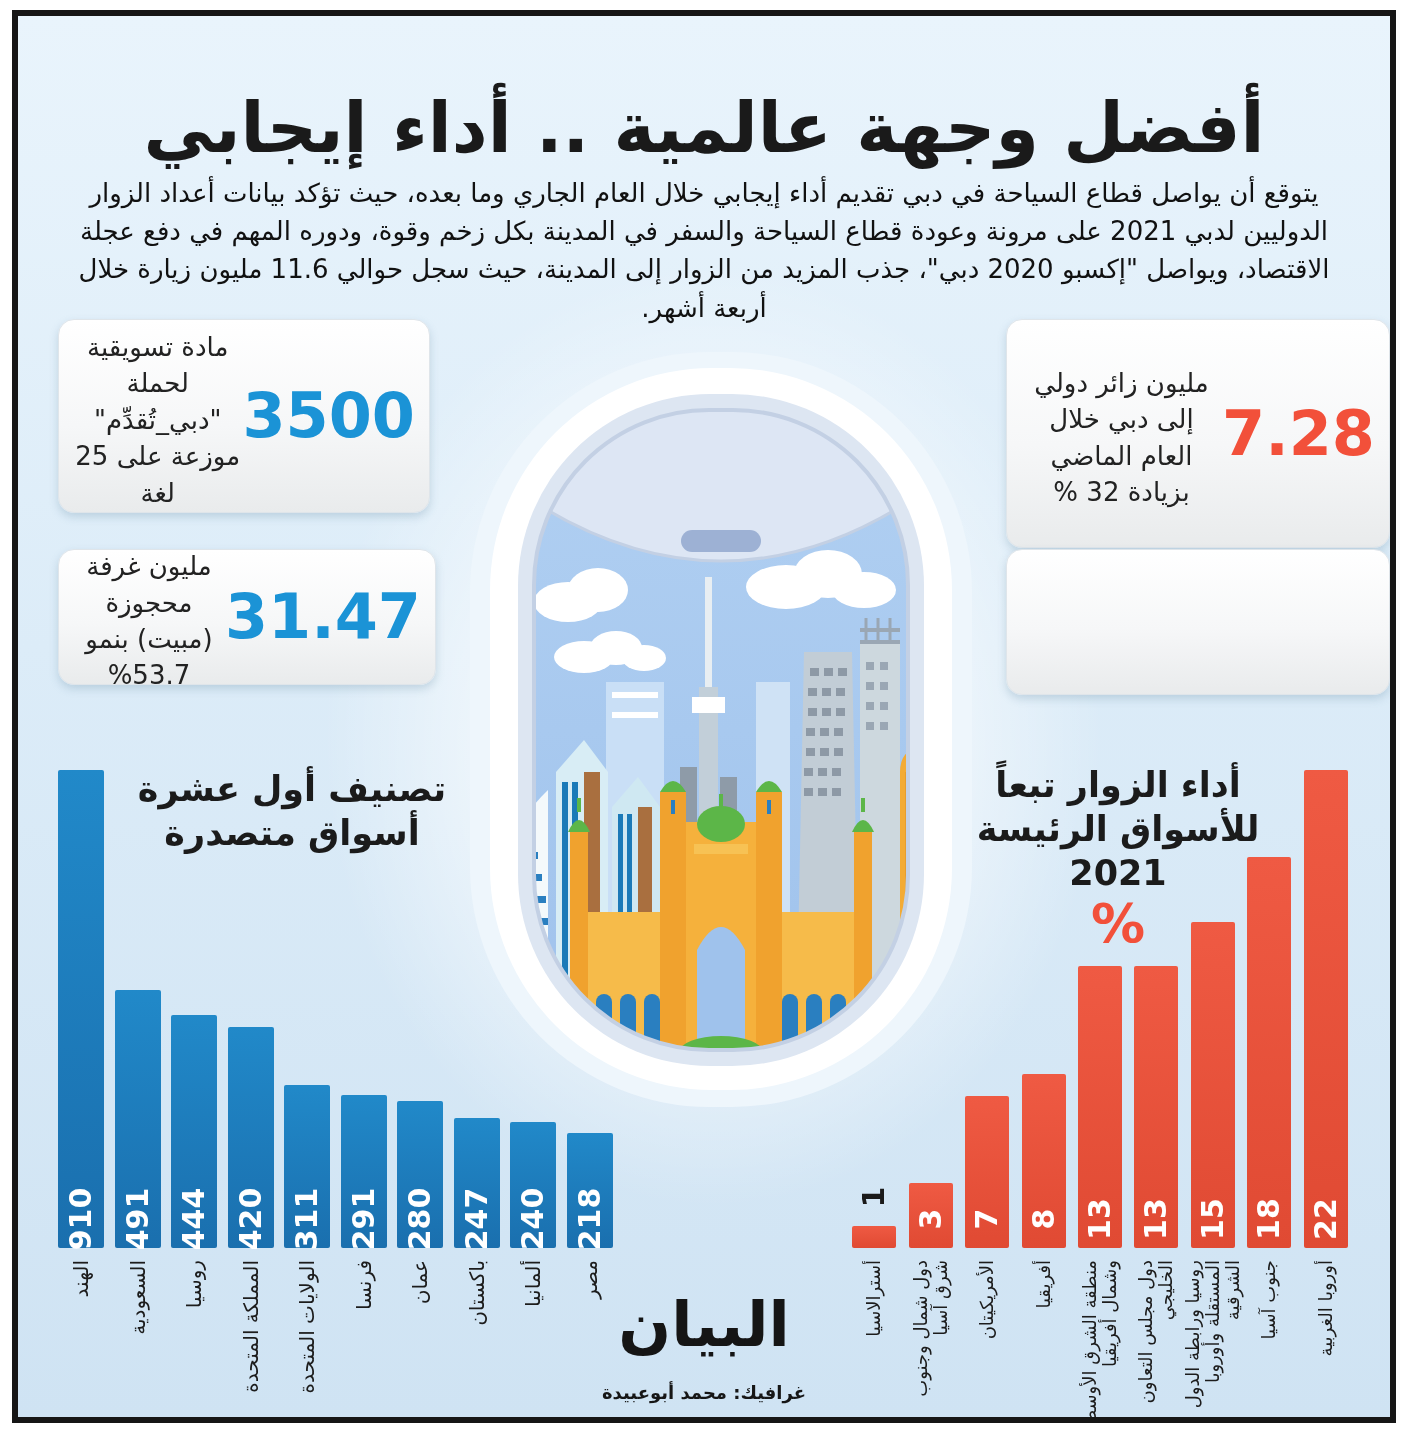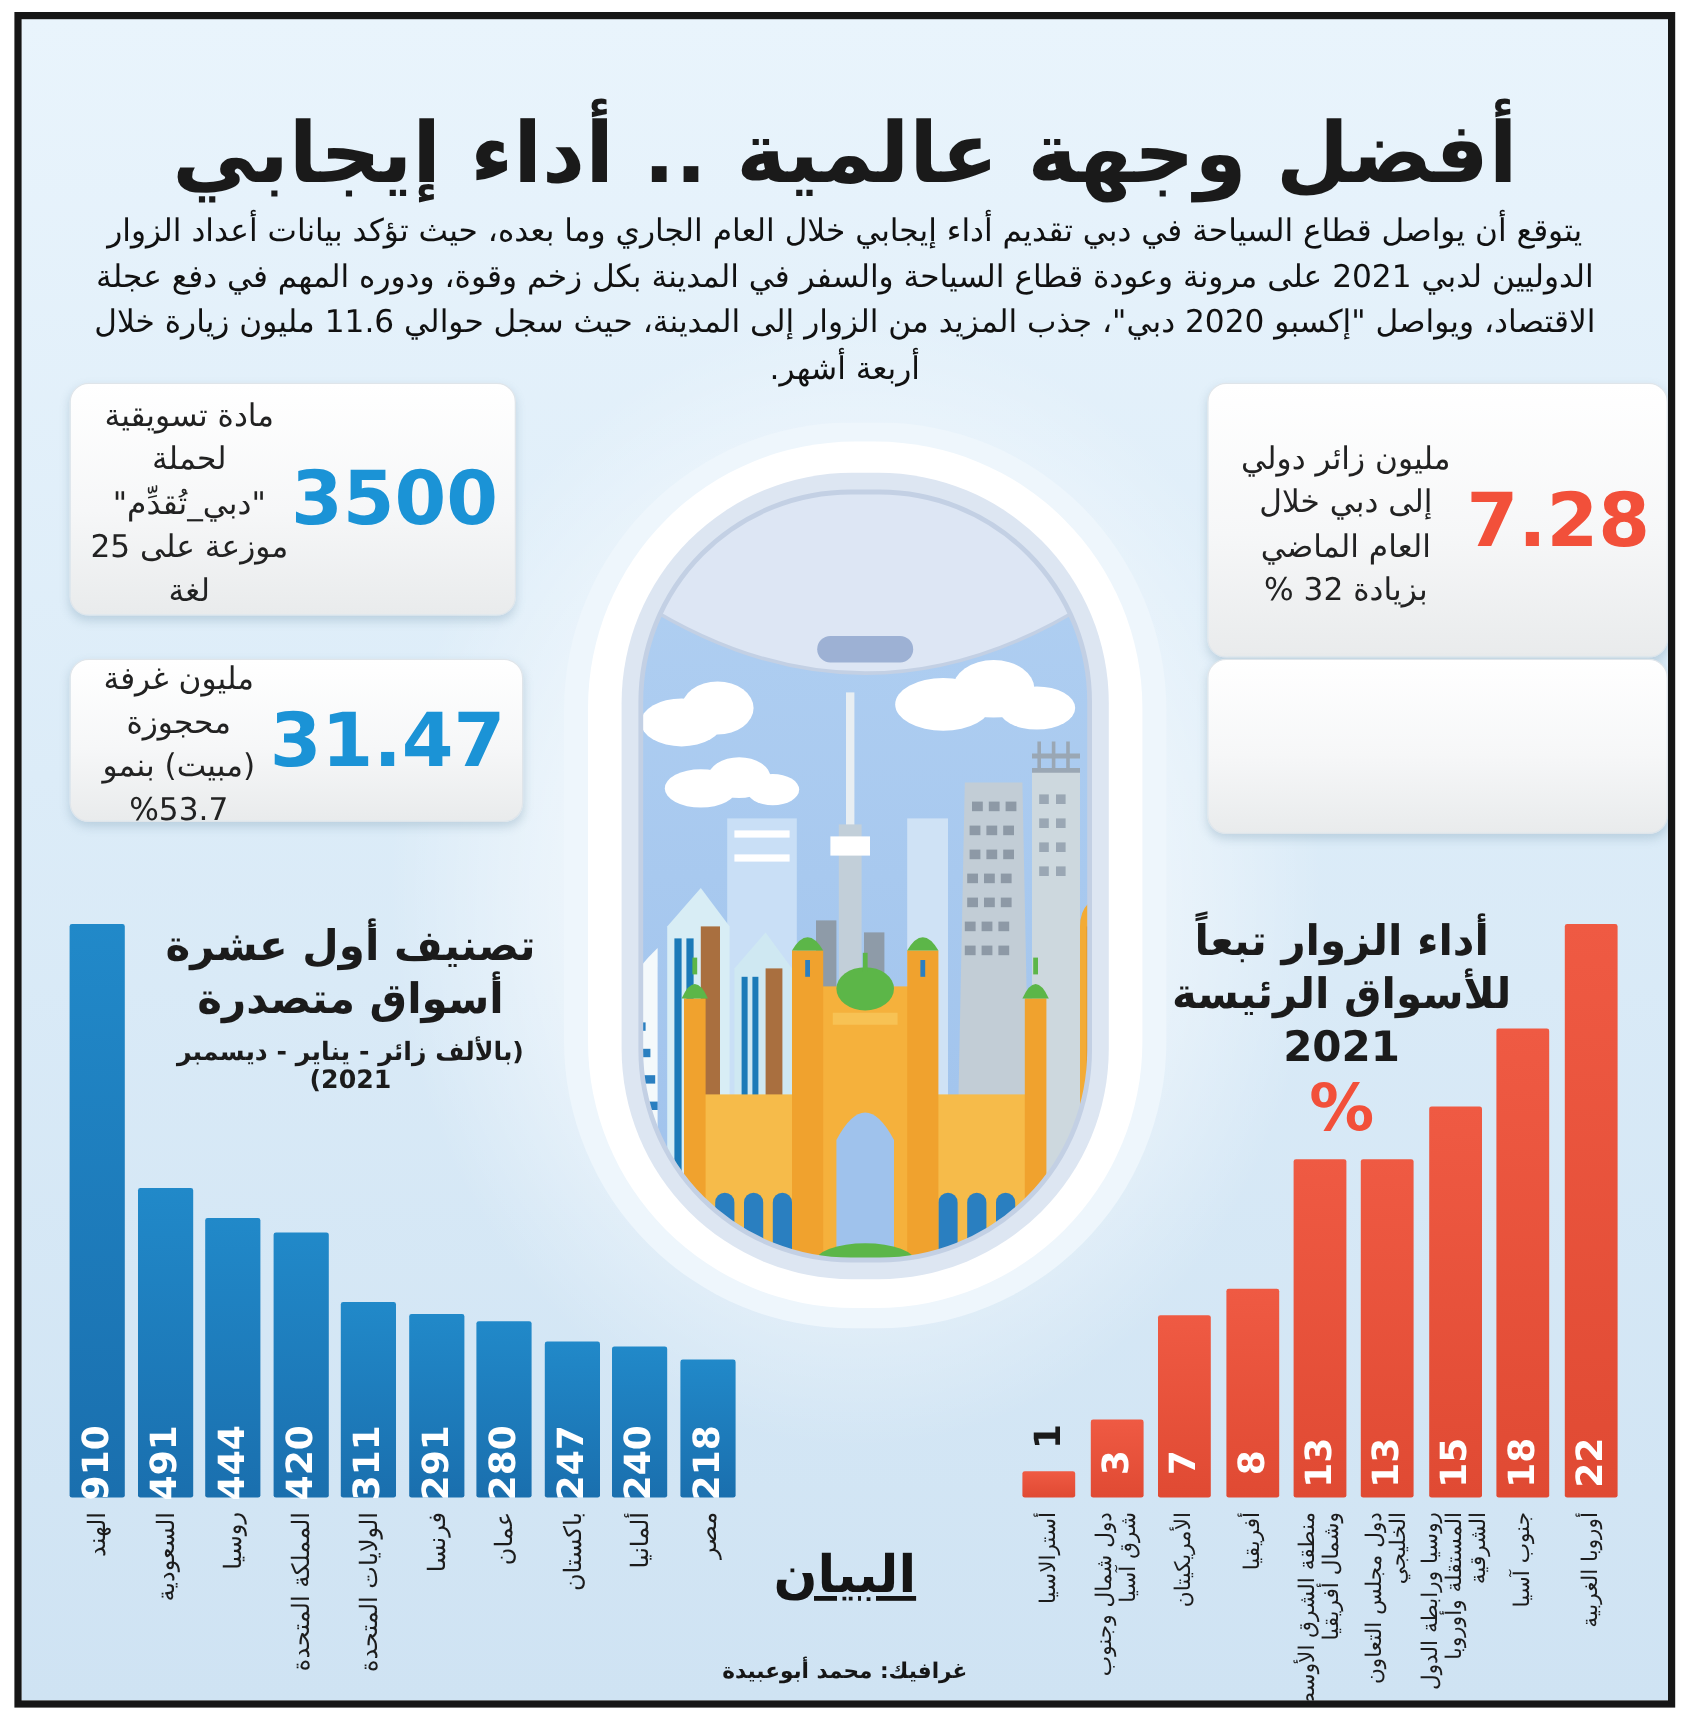--- a/index.html
+++ b/index.html
@@ -45,21 +45,21 @@
   .bar-value{position:absolute;bottom:14px;left:50%;transform:translateX(-50%) rotate(-90deg);
              color:#fff;font-weight:bold;font-size:30px;white-space:nowrap;line-height:1;}
   .bar-value.outside{color:#1a1a1a;}
   .bar-xlabel{position:relative;height:172px;width:100%;margin-top:10px;}
   .bar-xlabel span{position:absolute;top:50%;left:50%;transform:translate(-50%,-50%) rotate(-90deg);
                    direction:rtl;text-align:right;color:#1c1c1c;line-height:1.12;}
   #left-bars .bar-xlabel span{width:168px;font-size:20px;}
   #right-bars .bar-xlabel span{width:168px;font-size:18px;}
   
   .logo{position:absolute;top:1272px;left:0;width:100%;text-align:center;
-        font-size:43px;font-weight:bold;color:#151515;direction:rtl;font-family:"DejaVu Serif","DejaVu Sans",serif;text-decoration:underline;}
+        font-size:62px;font-weight:bold;color:#151515;direction:rtl;font-family:"DejaVu Serif","DejaVu Sans",serif;}
   .credit{position:absolute;top:1366px;left:0;width:100%;text-align:center;
           font-size:18px;font-weight:bold;color:#161616;direction:rtl;}
   .window-illustration{position:absolute;left:438px;top:336px;}
 </style>
 </head>
 <body>
 
 <div class="canvas">
   <div class="frame">
     <div class="glow"></div>
@@ -232,21 +232,20 @@
         <path d="M78,58 H452 V150 Q265,268 78,150 Z" fill="#dde6f4"></path>
         <path d="M78,150 Q265,268 452,150" fill="none" stroke="#c3d0e4" stroke-width="3"></path>
         <rect x="225" y="178" width="80" height="22" rx="11" fill="#9db1d4"></rect>
       </g>
 
       <rect x="78" y="58" width="374" height="640" rx="175" fill="none" stroke="#c3d0e4" stroke-width="4"></rect>
     </svg>
 
     <div class="chart-head" id="left-chart-head">
       <div class="chart-title">تصنيف أول عشرة أسواق متصدرة</div>
-      <div class="chart-subtitle">(بالألف زائر - يناير - ديسمبر 2021)</div>
     </div>
     <div class="bars" id="left-bars">
         <div class="bar-col">
           <div class="bar-area">
             <div class="bar" style="height: 478px;">
               <span class="bar-value">910</span>
             </div>
           </div>
           <div class="bar-xlabel">
             <span>الهند</span>

